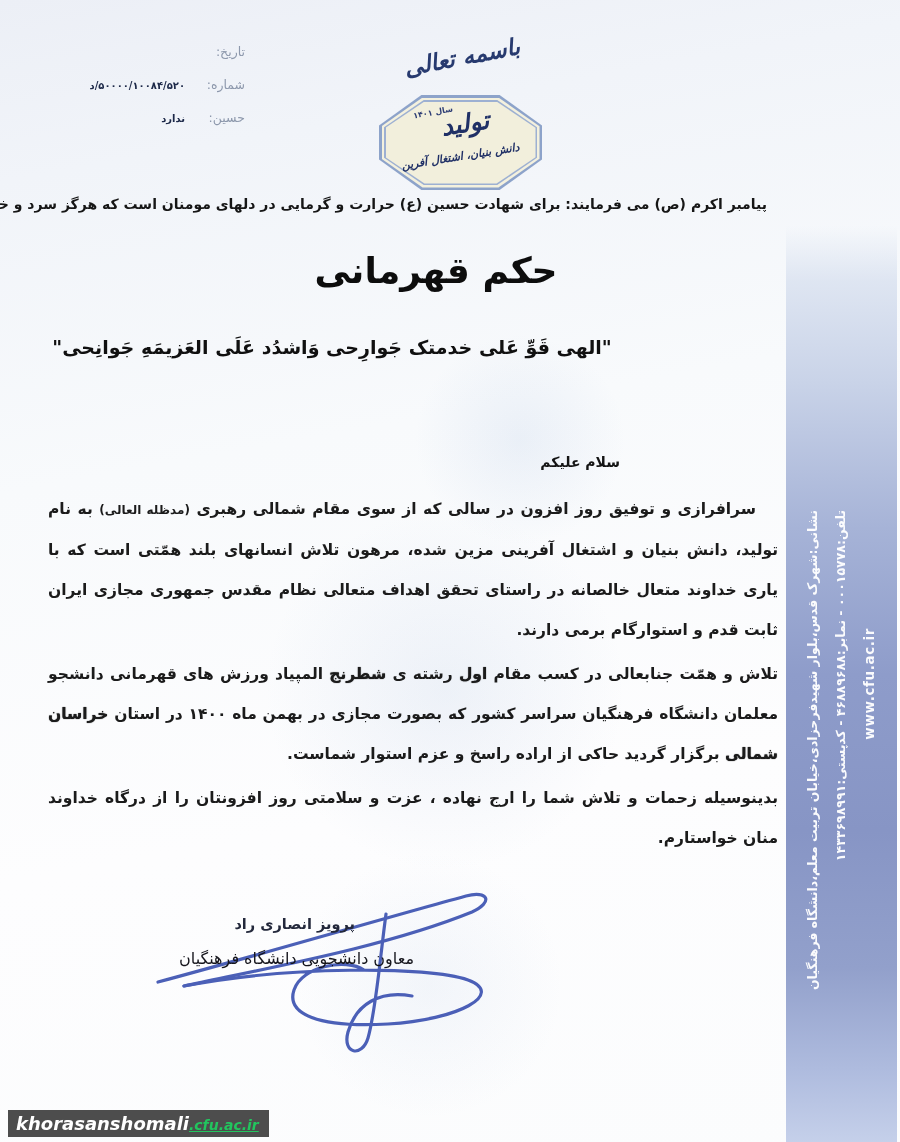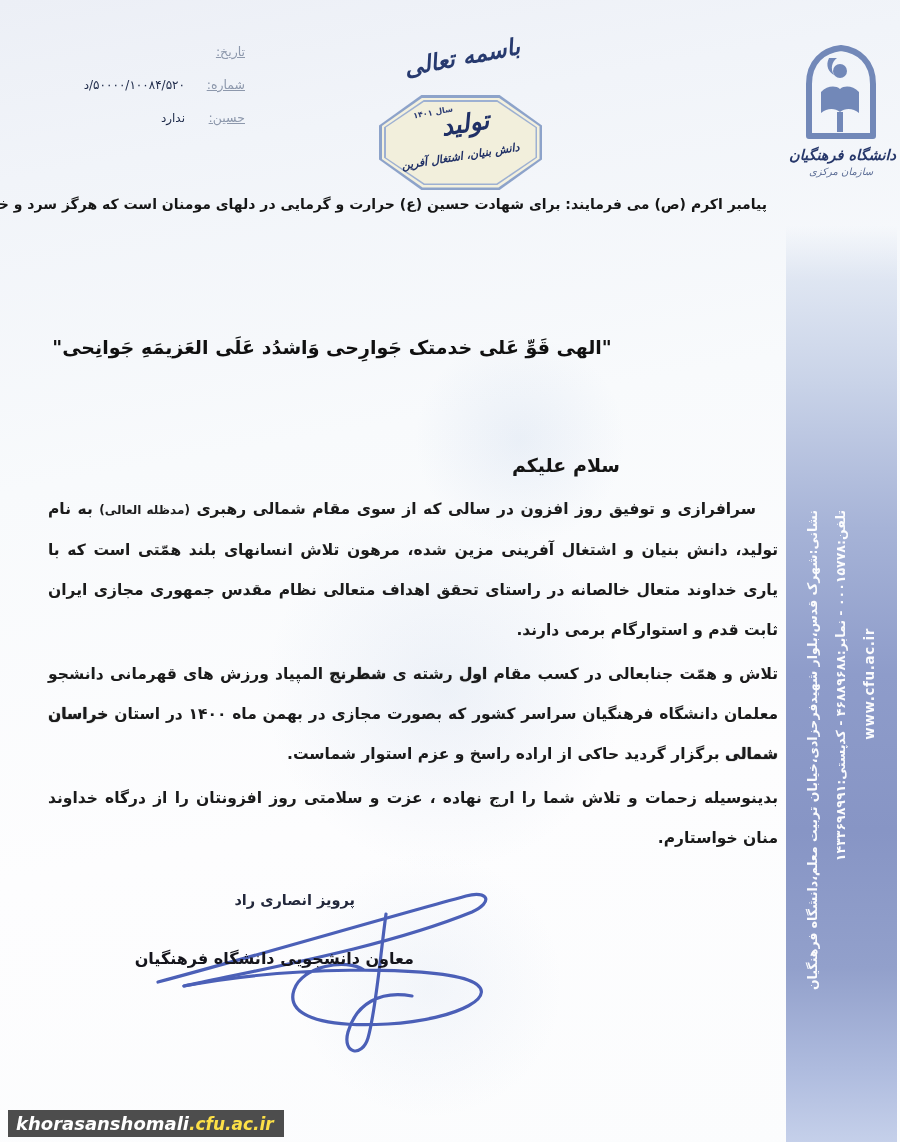--- a/index.html
+++ b/index.html
@@ -21,22 +21,22 @@
       rgba(222,229,241,0) 0%, rgba(218,226,240,0.85) 6%, #c9d3e8 17%, #a6b3d7 33%,
       #8e9cca 49%, #8795c5 66%, #92a0cb 81%, #aebbde 92%, #c5d0ea 100%);
   }
   .band-rotor{position:absolute;left:541px;top:768px;width:600px;height:84px;
     transform:rotate(-90deg);transform-origin:50% 50%;direction:rtl;color:rgba(255,255,255,0.96);}
   .band-line{height:28px;line-height:28px;text-align:right;font-size:12.5px;font-weight:bold;white-space:nowrap;}
   .band-line.web{direction:ltr;text-align:right;padding-right:118px;font-size:13.5px;letter-spacing:0.6px;}
   
   .meta{position:absolute;top:44px;right:655px;direction:rtl;}
   .meta-row{display:flex;gap:14px;align-items:baseline;height:33px;}
-  .meta-label{font-size:12.5px;color:#8d98ac;min-width:46px;text-decoration:underline;}
-  .meta-value{font-size:12px;font-weight:normal;color:#1c2848;white-space:nowrap;}
+  .meta-label{font-size:12.5px;color:#8d98ac;min-width:46px;}
+  .meta-value{font-size:10px;font-weight:bold;color:#1c2848;white-space:nowrap;}
   
   .besmele{position:absolute;left:400px;top:44px;width:124px;text-align:center;
     font-size:23px;font-weight:bold;font-style:italic;color:#273a6f;transform:rotate(-11deg);}
   
   .stamp{position:absolute;left:379px;top:95px;width:163px;height:95px;}
   .stamp .oct{clip-path:polygon(26% 0,74% 0,100% 32%,100% 68%,74% 100%,26% 100%,0 68%,0 32%);}
   .st-b1{position:absolute;inset:0;background:#8da3ca;}
   .st-b2{position:absolute;inset:2.5px;background:#f4f1de;}
   .st-b3{position:absolute;inset:5px;background:#9db0d2;}
   .st-b4{position:absolute;inset:6.5px;background:#f2efdc;}
@@ -46,36 +46,36 @@
   
   .logo-block{position:absolute;left:789px;top:44px;width:104px;text-align:center;}
   .logo-univ{font-size:14.5px;font-weight:bold;font-style:italic;color:#26376a;margin-top:1px;white-space:nowrap;}
   .logo-org{font-size:10px;font-style:italic;color:#5d6e96;margin-top:3px;}
   
   .hadith{position:absolute;top:196px;right:133px;direction:rtl;font-size:14px;font-weight:bold;color:#161616;white-space:nowrap;letter-spacing:-0.2px;}
   
   .title{position:absolute;top:250px;left:0;width:872px;text-align:center;font-size:36px;font-weight:bold;color:#0d0d0d;}
   .prayer{position:absolute;top:336px;left:0;width:664px;text-align:center;direction:rtl;font-size:19px;font-weight:bold;color:#101010;white-space:nowrap;}
   .recipient{position:absolute;top:399px;right:281px;direction:rtl;font-size:17px;font-weight:bold;color:#141414;white-space:nowrap;}
-  .salutation{position:absolute;top:454px;right:280px;direction:rtl;font-size:19px;font-weight:bold;color:#141414;white-space:nowrap;}
+  .salutation{position:absolute;top:454px;right:280px;direction:rtl;font-size:14px;font-weight:bold;color:#141414;white-space:nowrap;}
   .body-text{position:absolute;top:489px;right:122px;width:730px;direction:rtl;text-align:justify;
     font-size:15.5px;font-weight:bold;line-height:40px;color:#1b1b1b;}
   .body-text p{margin:0;}
   .body-text p.indent{text-indent:22px;}
   .body-text p + p{margin-top:4px;}
   .small{font-size:12px;}
   .emph{text-shadow:0 0 1px currentColor;}
   
   .sig-svg{position:absolute;left:128px;top:862px;}
-  .signer-name{position:absolute;top:892px;right:545px;direction:rtl;font-size:14.5px;font-weight:bold;color:#23283b;white-space:nowrap;text-align:right;}
-  .signer-title{position:absolute;top:949px;right:486px;direction:rtl;font-size:16px;font-weight:bold;color:#15151c;white-space:nowrap;text-align:right;}
+  .signer-name{position:absolute;top:916px;right:545px;direction:rtl;font-size:14.5px;font-weight:bold;color:#23283b;white-space:nowrap;text-align:right;}
+  .signer-title{position:absolute;top:949px;right:486px;direction:rtl;font-size:16px;font-weight:normal;color:#15151c;white-space:nowrap;text-align:right;}
   
   .site-badge{position:absolute;left:8px;top:1110px;height:27px;line-height:27px;padding:0 10px 0 8px;
     background:#4d4d4d;font-style:italic;font-weight:bold;font-size:18px;color:#ffffff;font-family:"DejaVu Sans",sans-serif;}
-  .site-badge .domain{color:#fde047;font-size:17px;}
+  .site-badge .domain{color:#22c55e;font-size:14px;text-decoration:underline;}
 </style>
 </head>
 <body>
 
 <div class="page">
 
   <div class="wm-layer"></div>
 
   <div class="band"></div>
   <div class="band-rotor">
@@ -104,39 +104,24 @@
   <div class="stamp">
     <div class="st-b1 oct"></div>
     <div class="st-b2 oct"></div>
     <div class="st-b3 oct"></div>
     <div class="st-b4 oct"></div>
     <div class="stamp-year">سال ۱۴۰۱</div>
     <div class="stamp-l1">تولید</div>
     <div class="stamp-l2">دانش بنیان، اشتغال آفرین</div>
   </div>
 
-  <div class="logo-block">
-    <svg class="logo-svg" width="80" height="98" viewBox="0 0 80 98">
-      <g fill="none" stroke="#7288b8" stroke-width="6" stroke-linejoin="round">
-        <path d="M8,92 L8,40 C8,18 22,6 40,4 C58,6 72,18 72,40 L72,92 Z"></path>
-      </g>
-      <g fill="#7288b8">
-        <circle cx="39" cy="27" r="7"></circle>
-        <path d="M20,48 C26,42 34,41 39,45 L39,68 C34,64 26,64 20,69 Z"></path>
-        <path d="M58,48 C52,42 44,41 39,45 L39,68 C44,64 52,64 58,69 Z"></path>
-        <path d="M36,68 L42,68 L42,88 L36,88 Z"></path>
-        <path d="M28,14 C24,22 28,28 33,31 C29,24 31,18 36,14 Z"></path>
-      </g>
-    </svg>
-    <div class="logo-univ">دانشگاه فرهنگیان</div>
-    <div class="logo-org">سازمان مرکزی</div>
-  </div>
 
   <div class="hadith">پیامبر اکرم (ص) می فرمایند: برای شهادت حسین (ع) حرارت و گرمایی در دلهای مومنان است که هرگز سرد و خاموش نمی شود.</div>
 
+  <div class="title">حکم قهرمانی</div>
   <div class="prayer">"الهی قَوِّ عَلی خدمتک جَوارِحی وَاشدُد عَلَی العَزیمَهِ جَوانِحی"</div>
   <div class="salutation">سلام علیکم</div>
 
   <div class="body-text">
     <p class="indent"><span>سرافرازی و توفیق روز افزون در سالی که از سوی مقام شمالی رهبری </span><span class="small">(مدظله العالی)</span><span> به نام تولید، دانش بنیان و اشتغال آفرینی مزین شده، مرهون تلاش انسانهای بلند همّتی است که با یاری خداوند متعال خالصانه در راستای تحقق اهداف متعالی نظام مقدس جمهوری مجازی ایران ثابت قدم و استوارگام برمی دارند.</span></p>
     <p><span>تلاش و همّت جنابعالی در کسب مقام </span><span class="emph">اول</span><span> رشته ی </span><span class="emph">شطرنج</span><span> المپیاد ورزش های قهرمانی دانشجو معلمان دانشگاه فرهنگیان سراسر کشور که بصورت مجازی در بهمن ماه ۱۴۰۰ در استان </span><span class="emph">خراسان شمالی</span><span> برگزار گردید حاکی از اراده راسخ و عزم استوار شماست.</span></p>
     <p>بدینوسیله زحمات و تلاش شما را ارج نهاده ، عزت و سلامتی روز افزونتان را از درگاه خداوند منان خواستارم.</p>
   </div>
 
   <svg class="sig-svg" width="400" height="200" viewBox="0 0 400 200">

